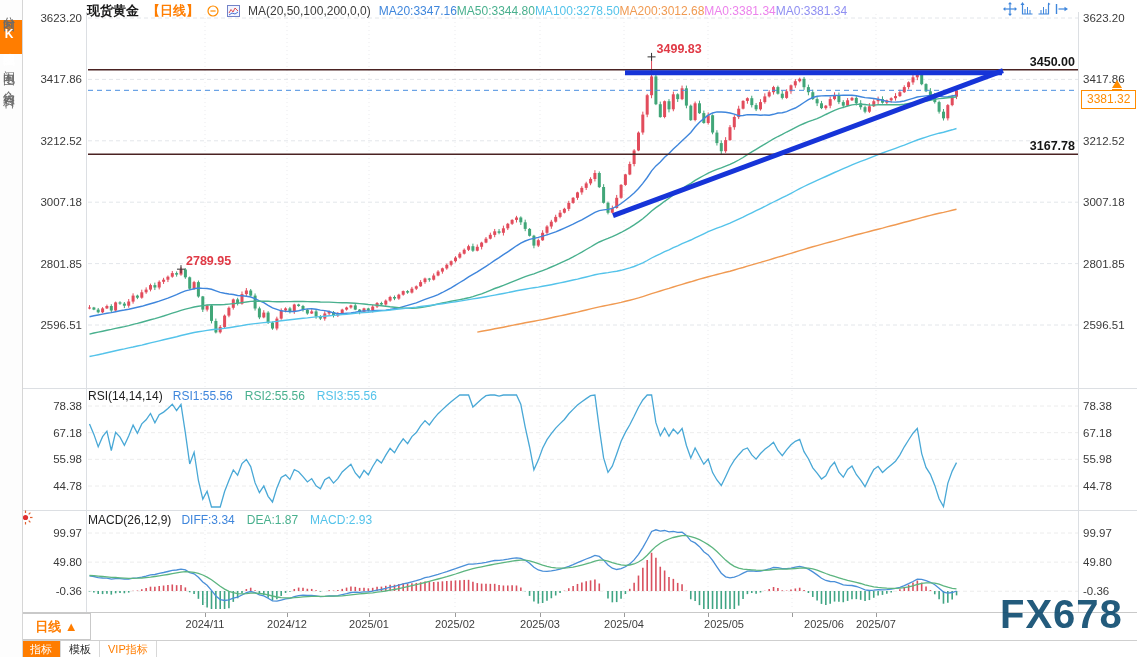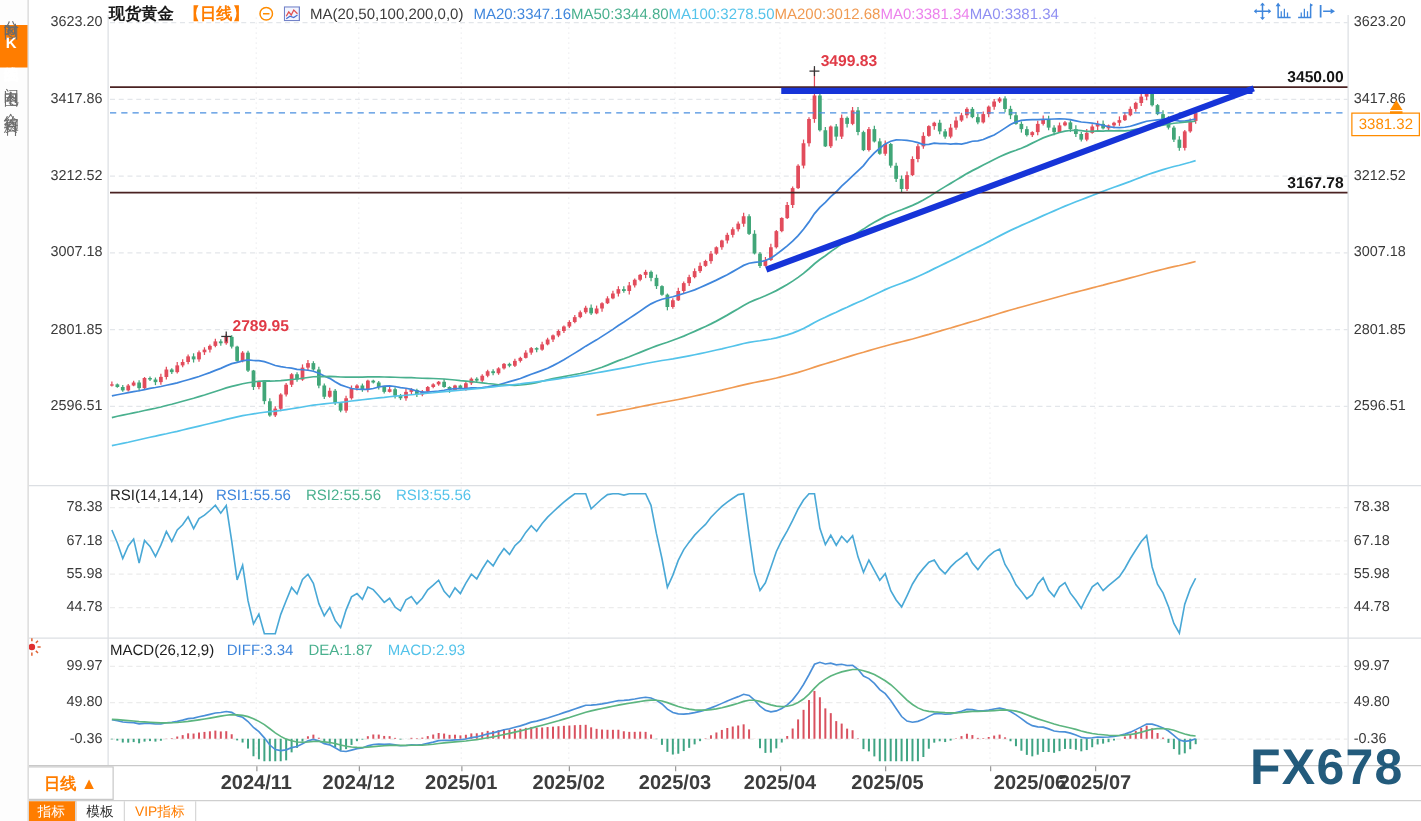--- a/index.html
+++ b/index.html
@@ -39,21 +39,21 @@
   .prow{position:absolute;left:88px;display:flex;gap:10px;align-items:center;font-size:12px;
         white-space:nowrap;z-index:3;}
   .ptitle{color:#1e1e1e;}
   
   .sun{position:absolute;left:18px;top:510px;z-index:4;}
   
   .periodbox{position:absolute;left:22px;top:613px;width:69px;height:27px;box-sizing:border-box;
              border:1px solid #c9c9c9;background:#fff;color:#ff7d00;font-weight:bold;font-size:13px;
              display:flex;align-items:center;justify-content:center;z-index:4;cursor:pointer;}
   #dates{position:absolute;left:0;top:613px;width:1137px;height:27px;z-index:2;}
-  .dlbl{position:absolute;top:5px;width:80px;text-align:center;font-size:16px;font-weight:bold;
+  .dlbl{position:absolute;top:5px;width:80px;text-align:center;font-size:11px;font-weight:normal;
         color:#3d3d3d;}
   .dtick{position:absolute;top:0;width:1px;height:4px;background:#9a9a9a;}
   
   .toolbar{position:absolute;left:22px;top:640px;right:0;height:17px;background:#fff;
            border-top:1px solid #cfcfcf;display:flex;align-items:stretch;font-size:11px;z-index:4;}
   .tb-tab{display:flex;align-items:center;justify-content:center;padding:0 8px;
           border-right:1px solid #d8d8d8;color:#2a2a2a;cursor:pointer;}
   .tb-tab.active{background:#ff7d00;color:#fff;}
   .tb-tab.vip{color:#ff7d00;}
   .tb-btn{display:flex;align-items:center;justify-content:center;padding:0 7px;
@@ -891,21 +891,21 @@
       <div class="dlbl" style="left: 247px;">2024/12</div>
       <div class="dtick" style="left: 369px;"></div>
       <div class="dlbl" style="left: 329px;">2025/01</div>
       <div class="dtick" style="left: 455px;"></div>
       <div class="dlbl" style="left: 415px;">2025/02</div>
       <div class="dtick" style="left: 540px;"></div>
       <div class="dlbl" style="left: 500px;">2025/03</div>
       <div class="dtick" style="left: 624px;"></div>
       <div class="dlbl" style="left: 584px;">2025/04</div>
       <div class="dtick" style="left: 708px;"></div>
-      <div class="dlbl" style="left: 670px;">2025/05</div>
+      <div class="dlbl" style="left: 684px;">2025/05</div>
       <div class="dtick" style="left: 792px;"></div>
       <div class="dlbl" style="left: 784px;">2025/06</div>
       <div class="dtick" style="left: 876px;"></div>
       <div class="dlbl" style="left: 836px;">2025/07</div>
     </div>
 
   <div class="toolbar">
     <div class="tb-tab active">指标</div>
     <div class="tb-tab">模板</div>
     <div class="tb-tab vip">VIP指标</div>

